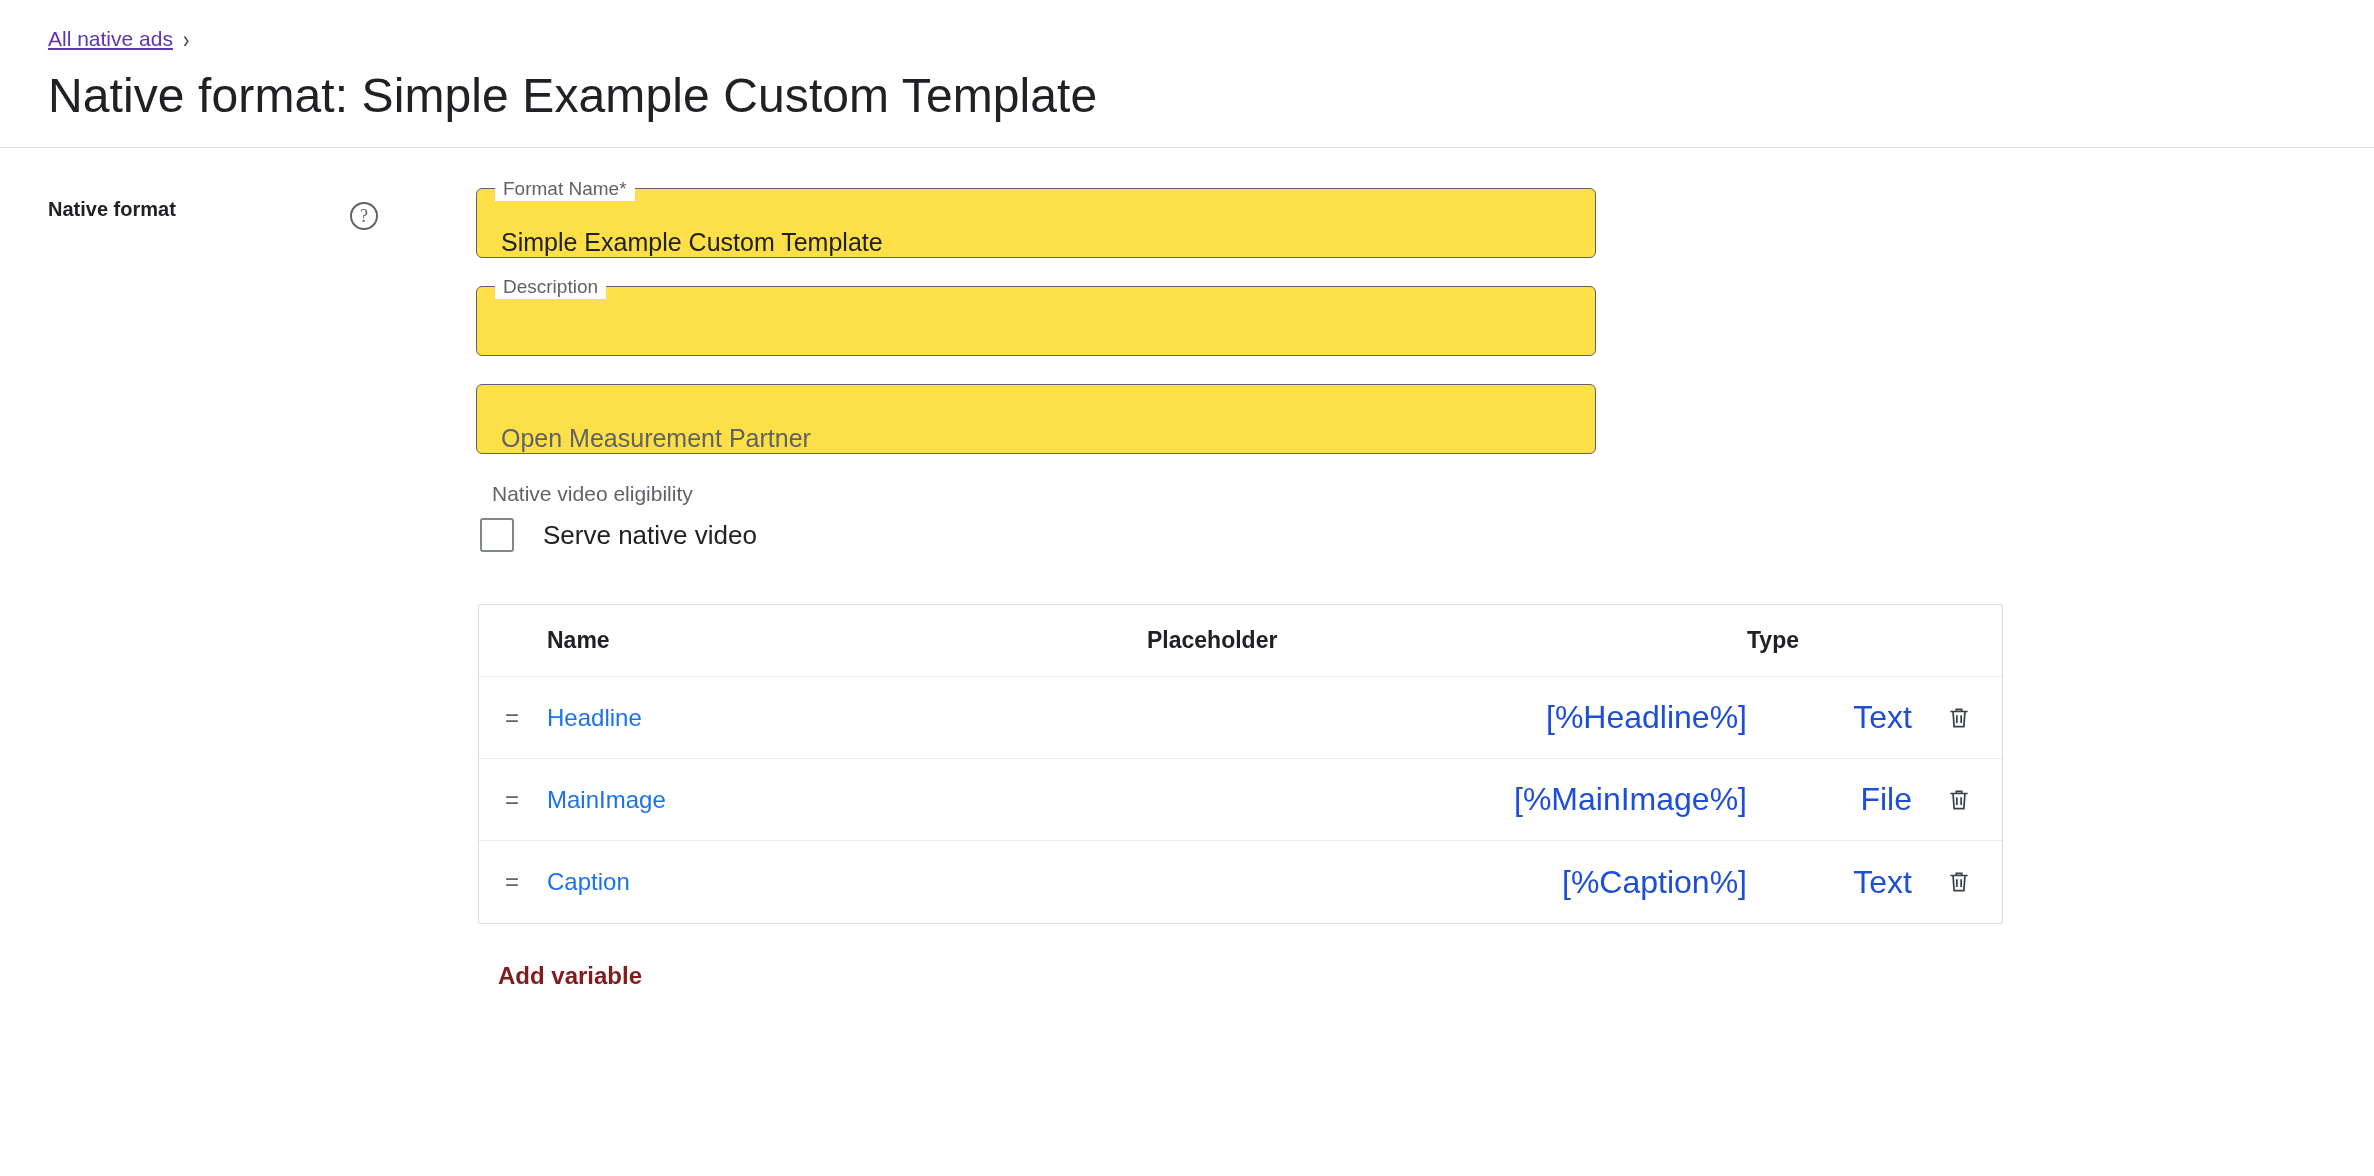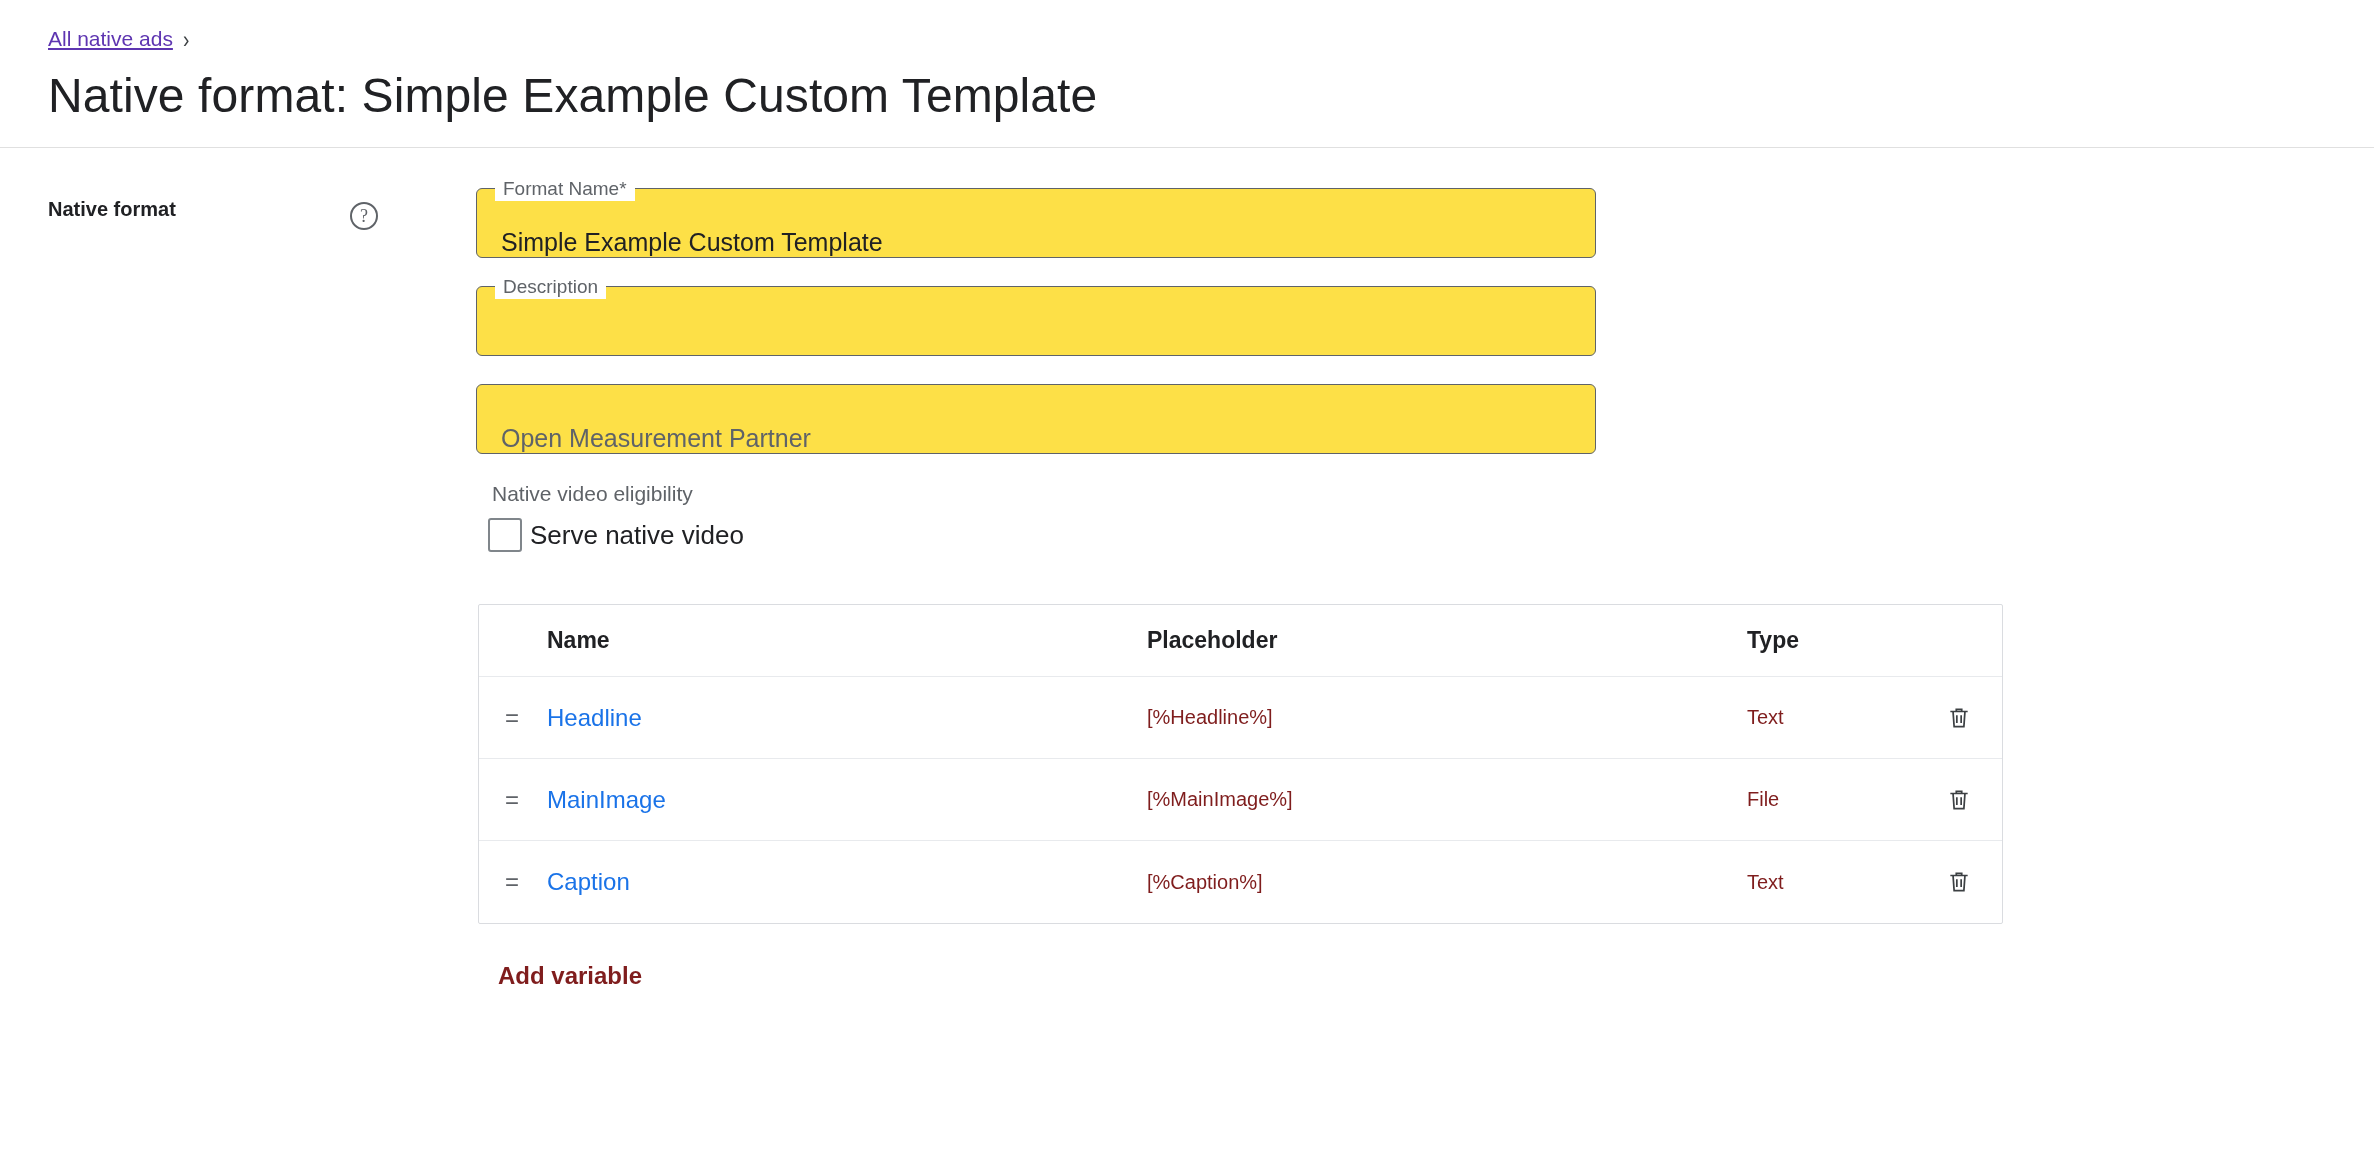--- a/index.html
+++ b/index.html
@@ -122,23 +122,23 @@
 
   
   .sub-label {
     font-size: 21px;
     color: #5f6368;
     margin: 6px 0 12px 16px;
   }
   .checkbox-row {
     display: flex;
     align-items: center;
-    gap: 8px;
+    gap: 29px;
     margin-bottom: 52px;
-    margin-left: 12px;
+    margin-left: 4px;
   }
   .checkbox-box {
     width: 34px;
     height: 34px;
     border: 2.5px solid #80868b;
     border-radius: 3px;
     background: #fff;
     cursor: pointer;
   }
   .checkbox-label {
@@ -181,22 +181,23 @@
     font-size: 23px;
     font-weight: bold;
     color: #202124;
   }
   .var-name-link {
     font-size: 24px;
     color: #1a73e8;
     cursor: pointer;
   }
   .td {
-    font-size: 20px;
-    color: #7f1d1d;
+    font-size: 32px;
+    color: #1d4ed8;
+    text-align: right;
   }
   .trash {
     width: 26px;
     height: 28px;
     cursor: pointer;
   }
 
   .add-variable {
     margin: 38px 0 0 22px;
     font-size: 24px;

